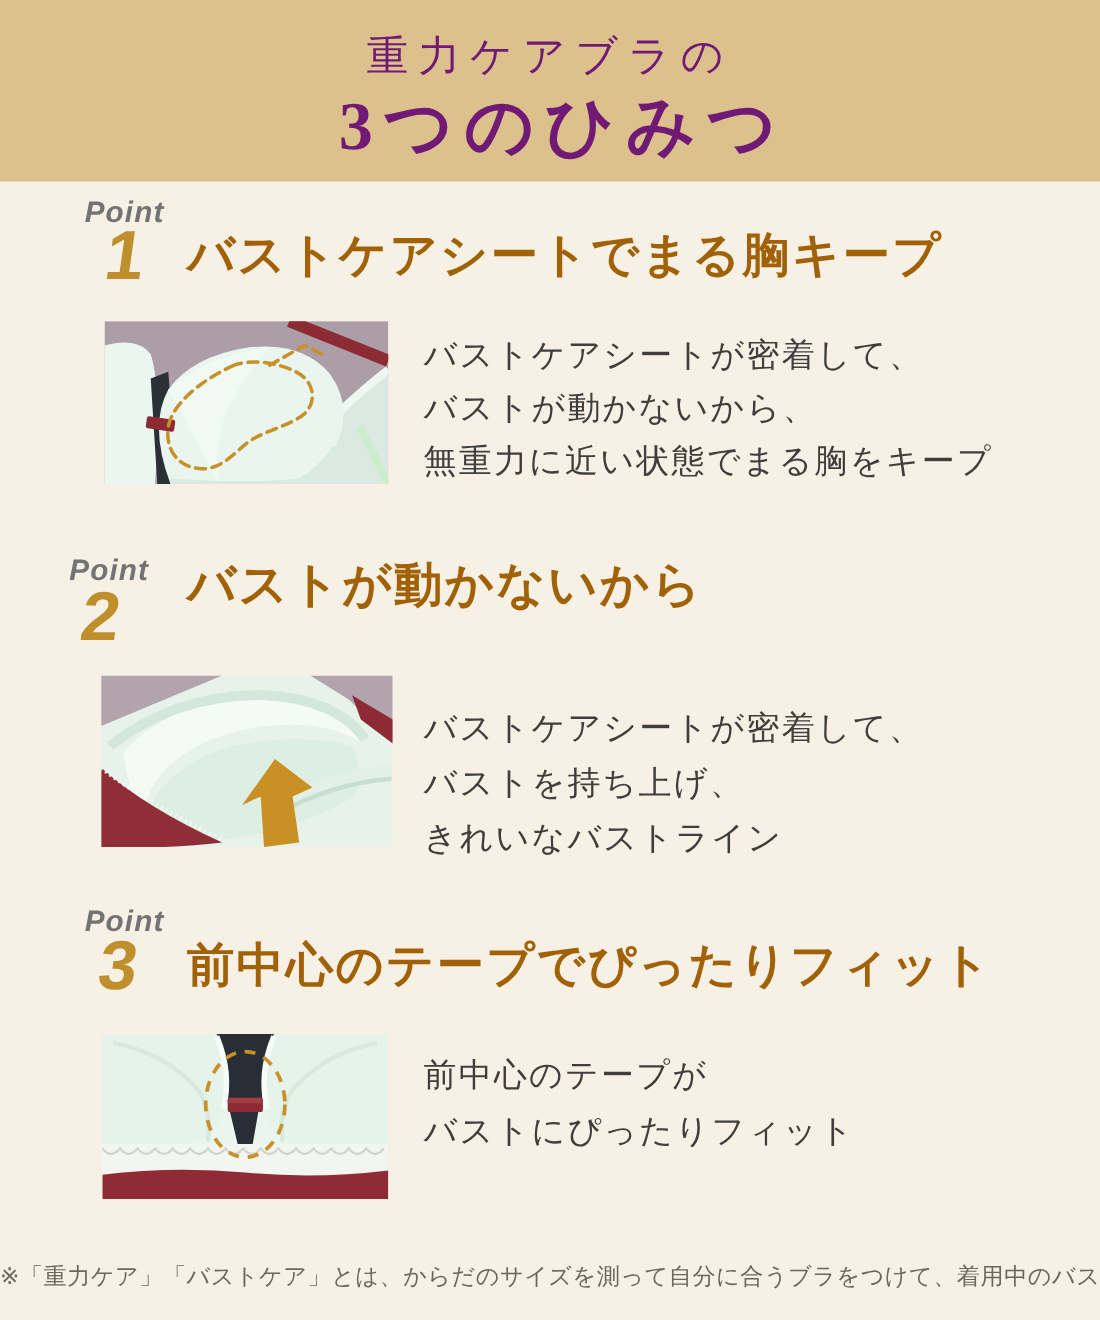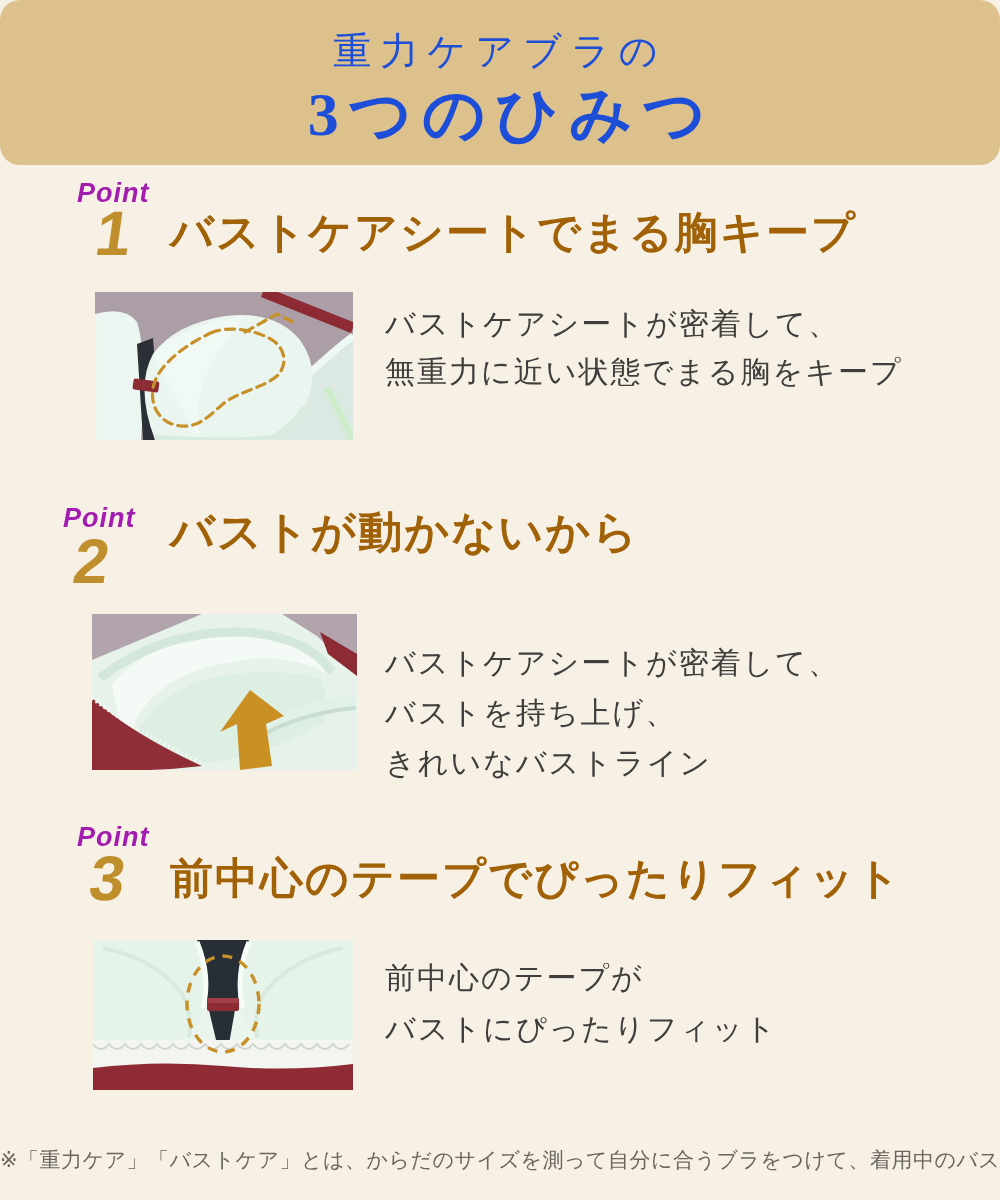--- a/index.html
+++ b/index.html
@@ -12,36 +12,35 @@
     width:1000px;height:1200px;
     margin:0 auto;
     background:#f7f0e5;
     overflow:hidden;
   }
   
   .header{
     position:absolute;left:0;top:0;width:1000px;height:165px;
     background:#dcc18d;
     text-align:center;
-    color:#1d4ed8;
+    color:#701a75;
     font-family:"Liberation Serif","DejaVu Serif",serif;
-    border-radius:20px;
   }
   .header .line1{
     position:absolute;left:0;right:0;top:26px;
     font-size:38px;letter-spacing:9px;font-weight:500;
   }
   .header .line2{
     position:absolute;left:0;right:0;top:72px;
     font-size:62px;letter-spacing:10px;font-weight:600;margin-left:24px;
   }
   
   .pt-label{
     position:absolute;
-    color:#a21caf;
+    color:#737373;
     font-size:27px;font-weight:700;font-style:italic;
     letter-spacing:1px;
   }
   .pt-num{
     position:absolute;
     color:#c08f2d;
     font-size:63px;font-weight:700;
     transform:skewX(-8deg);
     line-height:1;
   }
@@ -108,20 +107,21 @@
         <path d="M168,0 L258,36" stroke="#8c2b34" stroke-width="11"></path>
         <rect x="38" y="88" width="26" height="11" rx="2" fill="#8c2b34" transform="rotate(8 51 93)"></rect>
         <path d="M232,96 L258,148" stroke="#cdeccb" stroke-width="7"></path>
         <path d="M118,40 C95,50 62,72 58,96 C55,116 66,132 86,134 C104,136 116,122 128,112 C142,100 168,96 182,84 C194,72 190,54 174,46 C158,38 136,34 118,40 Z" fill="none" stroke="#c79029" stroke-width="3.2" stroke-dasharray="9 6" stroke-linecap="round"></path>
         <path d="M150,40 L182,22 L198,30" fill="none" stroke="#c79029" stroke-width="3.2" stroke-dasharray="9 6" stroke-linecap="round"></path>
       </svg>
     </div>
 
     <div class="desc" style="left:385px;top:300px">
       <div>バストケアシートが密着して、</div>
+      <div>バストが動かないから、</div>
       <div>無重力に近い状態でまる胸をキープ</div>
     </div>
   </div>
 
   <div>
     <div class="pt-label" style="left:63px;top:503px">Point</div>
     <div class="pt-num" style="left:74px;top:530px">2</div>
     <div class="pt-heading" style="left:170px;top:505px;font-size:44px">
       <div>バストが動かないから</div>
     </div>

